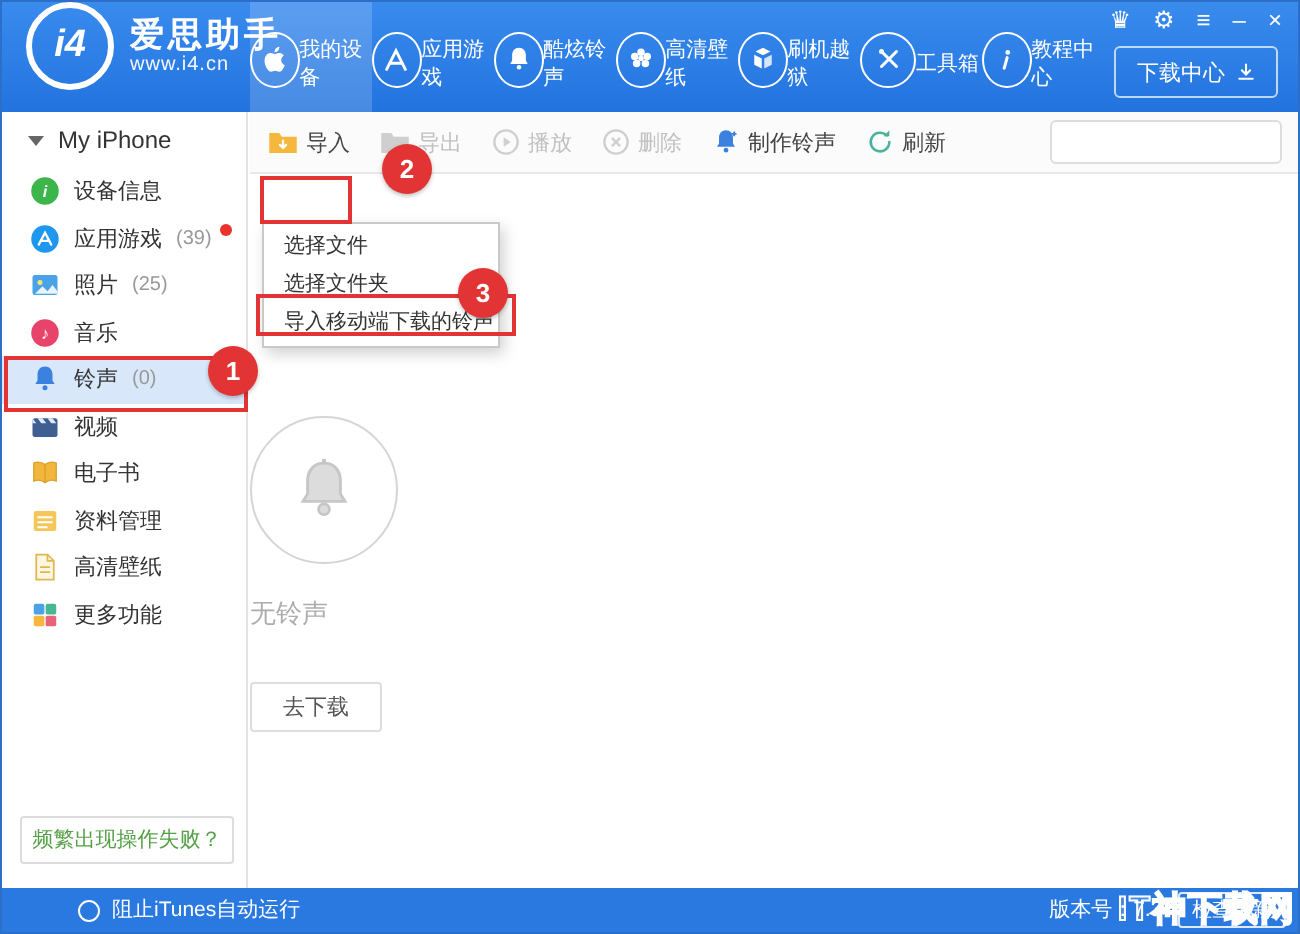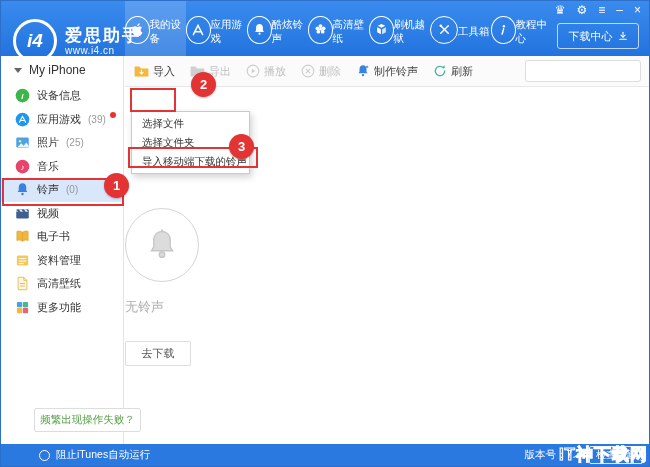--- a/index.html
+++ b/index.html
@@ -1,41 +1,41 @@
 <!DOCTYPE html>
 <html><head>
 <meta charset="utf-8">
 <style>
   html,body{margin:0;padding:0;width:650px;height:467px;font-family:"Liberation Sans","DejaVu Sans",sans-serif;}
   .window{position:absolute;inset:0;width:648px;height:465px;border:1px solid #2d6fc8;background:#fff;overflow:hidden;}
 
   
   .hdr{position:absolute;left:0;top:0;right:0;height:55px;background:linear-gradient(#3a8bee,#2273de);}
-  .logo{position:absolute;left:12px;top:18px;display:flex;align-items:center;gap:8px;color:#fff;}
+  .logo{position:absolute;left:12px;top:0;display:flex;align-items:center;gap:8px;color:#fff;}
   .logo-circle{width:38px;height:38px;border:3px solid #fff;border-radius:50%;display:flex;align-items:center;justify-content:center;font-size:19px;font-weight:bold;font-style:italic;}
   .logo-t1{font-size:17px;font-weight:bold;letter-spacing:2px;line-height:19px;}
   .logo-t2{font-size:10px;opacity:.95;letter-spacing:.5px;}
   .nav{position:absolute;left:124px;top:0;height:55px;display:flex;}
   .nav-tab{width:61px;height:55px;display:flex;flex-direction:row;align-items:center;padding-top:6px;box-sizing:border-box;color:#fff;font-size:10.5px;cursor:pointer;}
   .nav-tab.active{background:rgba(255,255,255,.17);}
   .nav-ic{width:28px;height:28px;border:1.5px solid #fff;border-radius:50%;display:flex;align-items:center;justify-content:center;margin-bottom:4px;box-sizing:border-box;}
   .winctl{position:absolute;top:2px;right:8px;display:flex;gap:11px;color:#fff;font-size:12px;line-height:14px;}
   .winctl span{cursor:pointer;}
   .dl-btn{position:absolute;right:10px;top:22px;width:80px;height:24px;border:1px solid rgba(255,255,255,.7);border-radius:3px;color:#fff;font-size:11px;display:flex;align-items:center;justify-content:center;gap:5px;cursor:pointer;}
 
   
   .sb{position:absolute;left:0;top:55px;width:123px;bottom:22px;background:#fff;border-right:1px solid #e3e3e3;box-sizing:border-box;}
   .sb-dev{height:28px;display:flex;align-items:center;gap:7px;padding-left:13px;font-size:12px;color:#333;}
   .tri-down{width:0;height:0;border-left:4px solid transparent;border-right:4px solid transparent;border-top:5px solid #666;}
   .sb-item{height:23.5px;display:flex;align-items:center;gap:7px;padding-left:13px;font-size:11px;color:#333;cursor:pointer;position:relative;}
   .sb-item.sel{background:#d8e7fa;}
   .sb-cnt{color:#999;font-size:10px;}
   .red-dot{width:6px;height:6px;border-radius:50%;background:#e8342c;margin-left:-3px;margin-top:-8px;}
   .sb-ic{width:16px;height:16px;display:flex;align-items:center;justify-content:center;flex:0 0 16px;}
-  .help-btn{position:absolute;left:9px;top:407px;width:105px;height:22px;background:#fff;border:1px solid #ddd;border-radius:2px;color:#55a047;font-size:10.5px;display:flex;align-items:center;justify-content:center;cursor:pointer;z-index:3;margin-left:24px;}
+  .help-btn{position:absolute;left:9px;top:407px;width:105px;height:22px;background:#fff;border:1px solid #ddd;border-radius:2px;color:#55a047;font-size:10.5px;display:flex;align-items:center;justify-content:center;cursor:pointer;z-index:3;}
 
   
   .status{position:absolute;left:0;right:0;bottom:0;height:22px;background:#2a79e0;color:#fff;display:flex;align-items:center;font-size:10.5px;}
   .toggle-circle{width:11px;height:11px;border:1.5px solid #fff;border-radius:50%;margin-left:38px;margin-right:6px;box-sizing:border-box;cursor:pointer;}
   .version{position:absolute;right:62px;font-size:10.5px;}
   .upd-btn{position:absolute;right:6px;width:52px;height:16px;border:1px solid rgba(255,255,255,.85);border-radius:2px;font-size:10px;display:flex;align-items:center;justify-content:center;cursor:pointer;}
   .watermark{position:absolute;right:1px;bottom:0px;font-size:17px;font-weight:bold;letter-spacing:1px;color:rgba(255,255,255,.12);-webkit-text-stroke:1px #fff;z-index:40;pointer-events:none;}
 
   
   .content{position:absolute;left:124px;top:55px;right:0;bottom:22px;background:#fff;}

